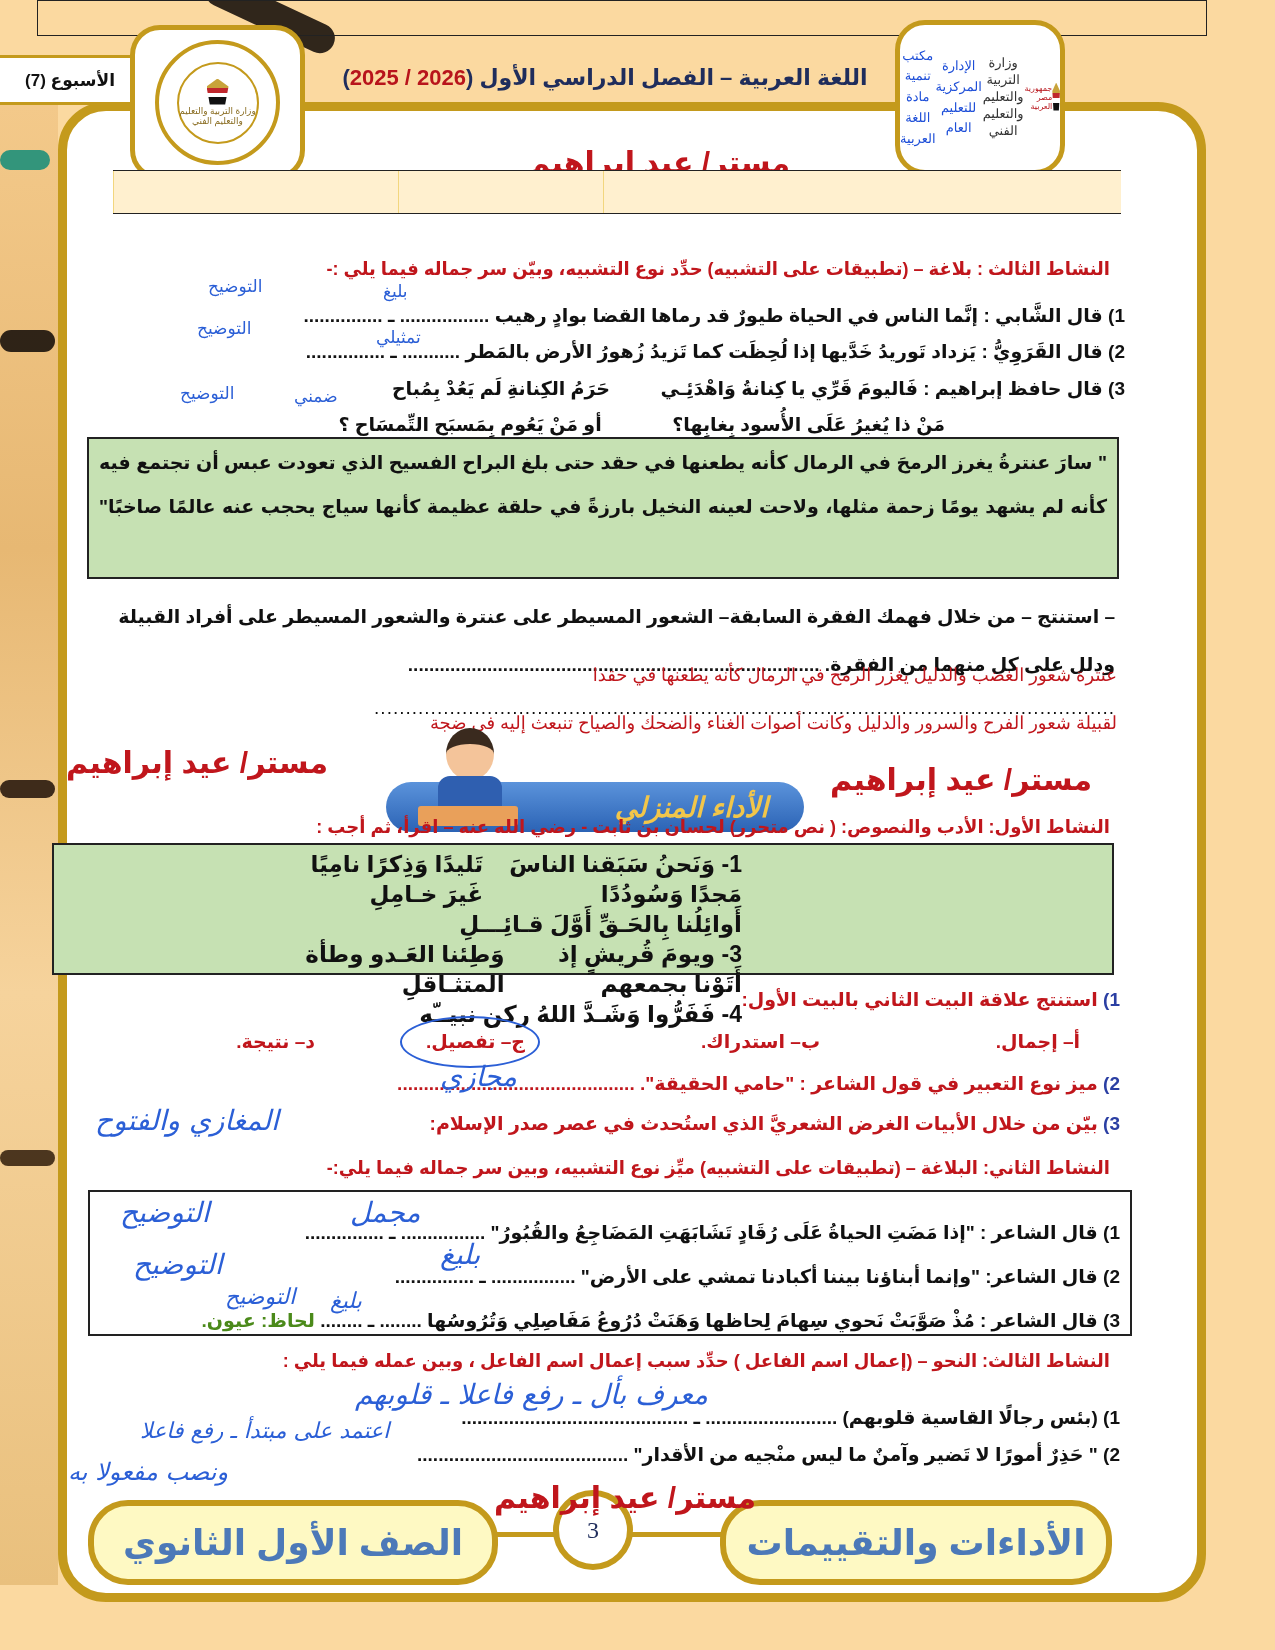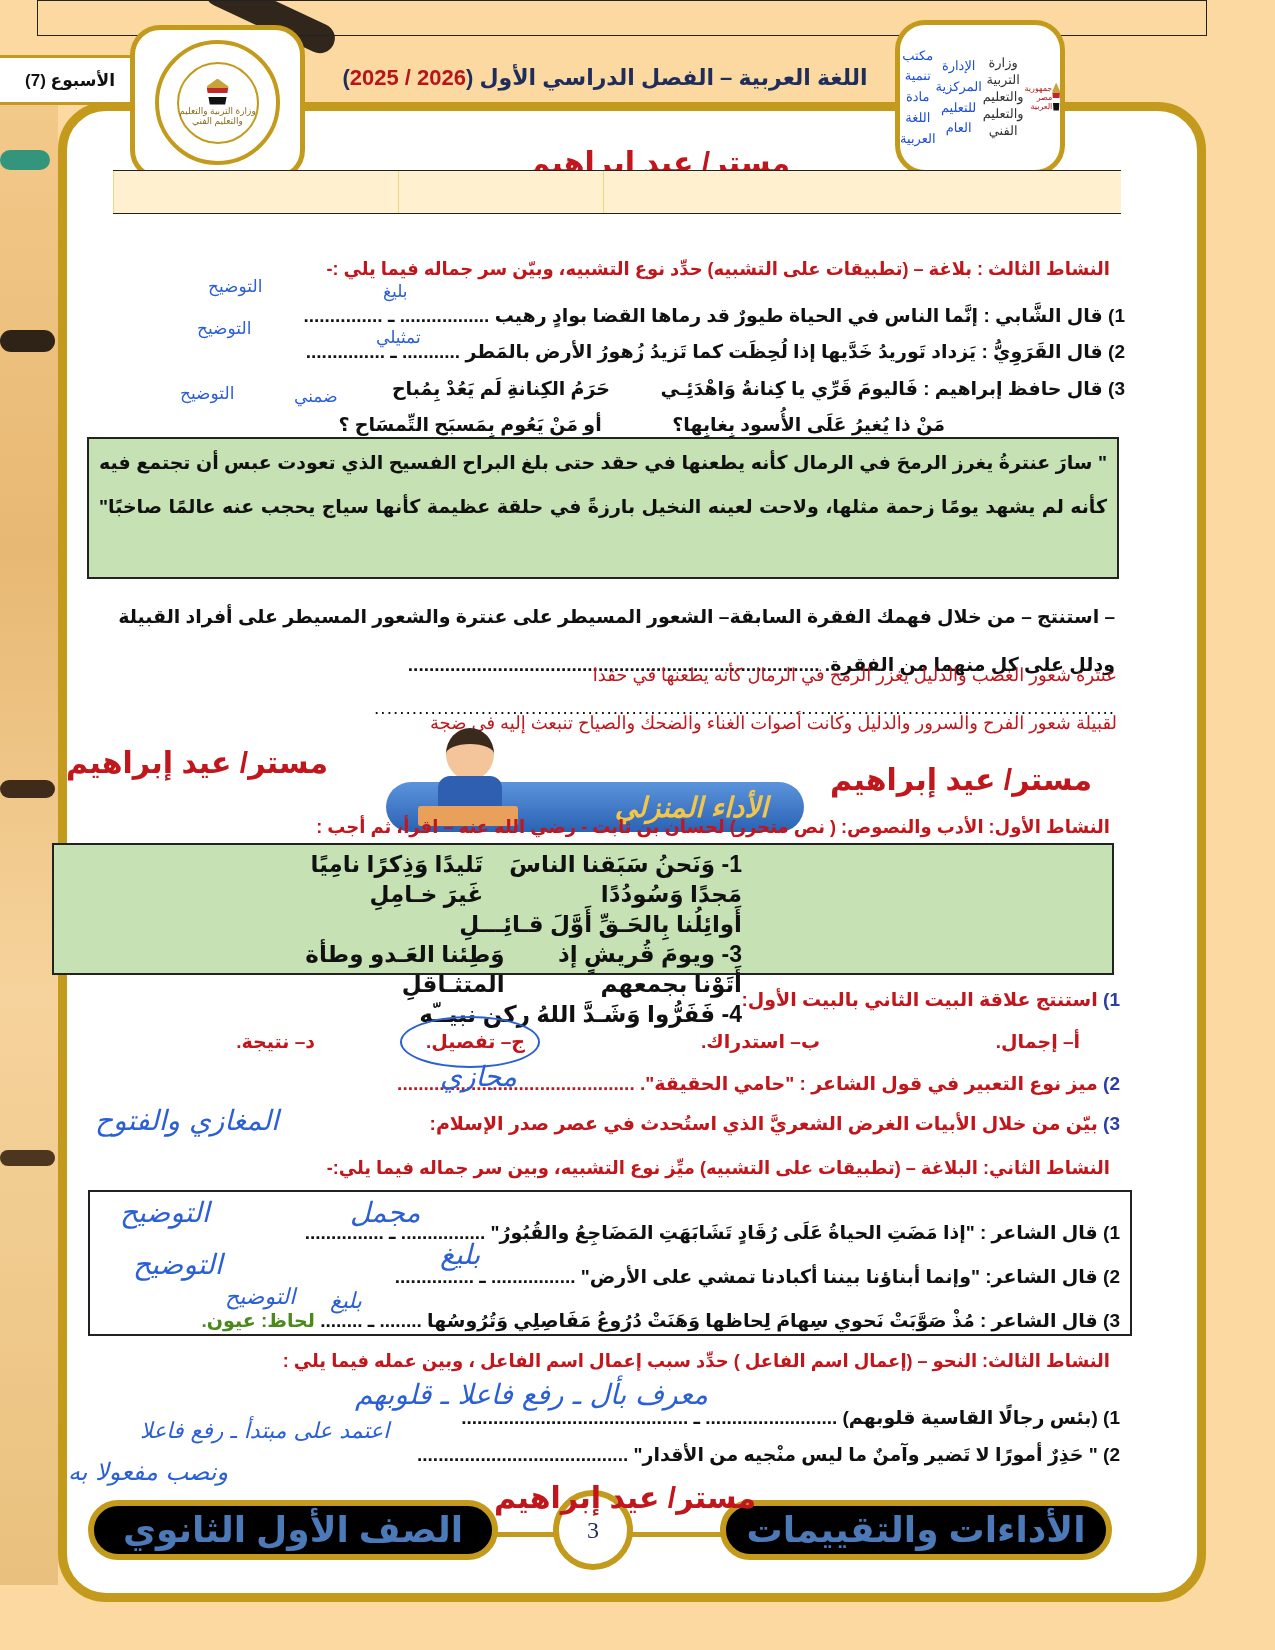--- a/index.html
+++ b/index.html
@@ -86,21 +86,21 @@
   }
   .kid .head { position: absolute; left: 16px; top: 0; width: 48px; height: 52px; border-radius: 50%; background: #f4c49a; border-top: 16px solid #3a2a1e; }
   .kid .body { position: absolute; left: 8px; top: 48px; width: 64px; height: 36px; background: #2f5fb0; border-radius: 12px 12px 4px 4px; }
   .kid .desk { position: absolute; left: -12px; top: 78px; width: 100px; height: 20px; background: #e9a05a; border-radius: 3px; }
   .bordered-box { position: absolute; border: 2px solid #222; background: #fff; }
   .choice { position: absolute; color: #c0161c; font-weight: bold; font-size: 19px; white-space: nowrap; }
   .q-num { color: #2b3fa3; }
   .circle { position: absolute; border: 2.5px solid #2b5fd6; border-radius: 50%; }
   .green-note { color: #4b8a1a; font-weight: bold; }
   .footer-pill {
-    position: absolute; top: 1500px; height: 60px; background: #000000; border: 6px solid #c49a1c; border-radius: 40px;
+    position: absolute; top: 1500px; height: 85px; background: #fef9c3; border: 6px solid #c49a1c; border-radius: 40px;
     display: flex; align-items: center; justify-content: center;
     font-weight: bold; font-size: 36px; color: #4c79b8;
   }
   .page-num {
     position: absolute; left: 553px; top: 1490px; width: 80px; height: 80px; background: #fff;
     border: 6px solid #c49a1c; border-radius: 50%; display: flex; align-items: center; justify-content: center;
     font-family: "Liberation Serif", serif; font-size: 24px; color: #1f2d5c;
   }
   .footer-line { position: absolute; top: 1532px; height: 5px; background: #c49a1c; }
 </style>

